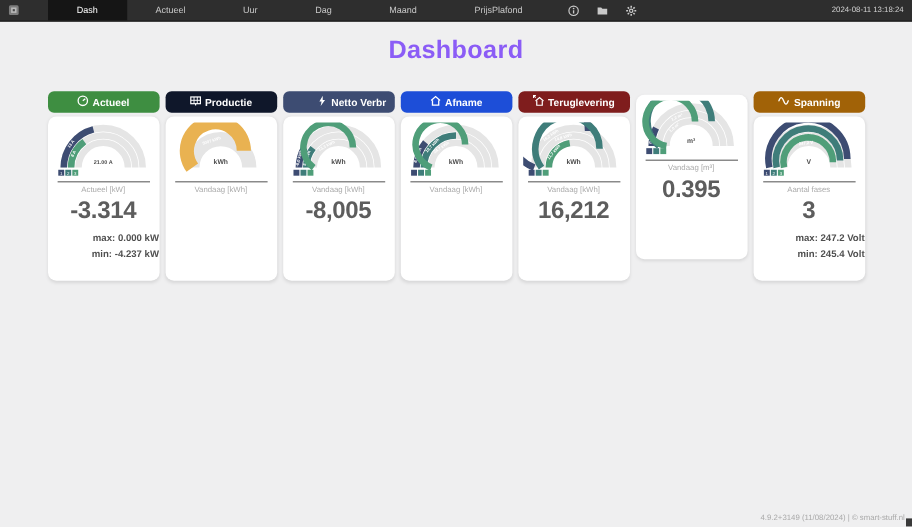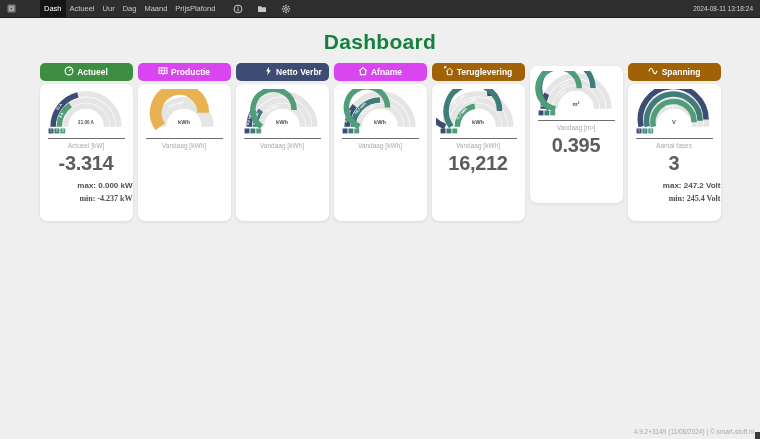--- a/index.html
+++ b/index.html
@@ -2,40 +2,40 @@
 <html><head>
 <meta charset="utf-8">
 <style>
   html,body{margin:0;padding:0;background:#efeff0;font-family:"Liberation Sans",sans-serif;}
   #app{position:relative;width:760px;height:439px;background:#efeff0;overflow:hidden;}
 
   
   .navbar{display:flex;align-items:center;height:17px;background:#2e2e2e;border-bottom:1px solid #1d1d1d;}
   .logo{margin-left:7px;width:9px;height:9px;display:flex;align-items:center;}
   .tabs{display:flex;margin-left:24px;height:17px;}
-  .tab{padding:0 4px;line-height:17px;font-size:7.5px;color:#c9c9c9;cursor:pointer;white-space:nowrap;}
+  .tab{padding:0 24px;line-height:17px;font-size:7.5px;color:#c9c9c9;cursor:pointer;white-space:nowrap;}
   .tab.active{background:#151515;color:#ffffff;}
   .nav-icons{display:flex;align-items:center;margin-left:14px;gap:14px;}
   .nav-icon{width:10px;height:10px;cursor:pointer;display:flex;}
   .timestamp{margin-left:auto;margin-right:7px;font-size:6.5px;color:#d2d2d2;}
 
   
-  .page-title{text-align:center;font-size:21px;font-weight:bold;color:#15803d;margin:12px 0 9px 0;letter-spacing:0.3px;}
+  .page-title{text-align:center;font-size:21px;font-weight:bold;color:#8b5cf6;margin:12px 0 22px 0;letter-spacing:0.3px;}
 
   
   .cards{display:flex;justify-content:center;gap:5px;padding:0 38px;}
   .card{width:93px;}
   .card-header{height:18px;border-radius:5px;display:flex;align-items:center;justify-content:center;gap:3px;color:#fff;font-weight:bold;font-size:8.5px;cursor:pointer;}
   .card-body{background:#fff;border-radius:7px;margin-top:3px;height:137px;box-shadow:0 1px 3px rgba(0,0,0,0.10);padding-top:5px;box-sizing:border-box;}
   .gauge{display:block;margin:0 auto;}
   .gauge-hr{border:none;border-top:1px solid #6e6e6e;width:77px;margin:2px auto 3px auto;}
   .card-label{text-align:center;font-size:6.5px;color:#ababab;margin-top:2px;}
   .card-value{text-align:center;font-size:20px;font-weight:bold;color:#5d5d5d;margin-top:3px;letter-spacing:-0.3px;}
   .card-max,.card-min{text-align:right;font-size:8px;font-weight:bold;color:#4f4f4f;margin-top:6px;min-height:8px;}
-  .card-min{margin-top:4px;font-family:Liberation Serif, serif;}
+  .card-min{margin-top:4px;}
 
   .footer{position:absolute;right:6px;bottom:4px;font-size:6.5px;color:#a9a9a9;}
   .scroll-corner{position:absolute;right:0;bottom:0;width:5px;height:7px;background:#3a3a3a;}
 </style>
 </head>
 <body>
 
 <div id="app">
 
   <div class="navbar">
@@ -117,21 +117,21 @@
           </svg>
         <hr class="gauge-hr">
         <div class="card-label">Actueel [kW]</div>
         <div class="card-value">-3.314</div>
         <div class="card-max">max: 0.000 kW</div>
         <div class="card-min">min: -4.237 kW</div>
       </div>
     </div>
 
     <div class="card">
-      <div class="card-header" style="background: #d946ef;">
+      <div class="card-header" style="background: #0f172a;">
         <span><svg width="10" height="10" viewBox="0 0 10 10">
               <rect x="1" y="1.8" width="8" height="5.6" fill="none" stroke="#fff" stroke-width="1"></rect>
               <line x1="3.7" y1="1.8" x2="3.7" y2="7.4" stroke="#fff" stroke-width="0.8"></line>
               <line x1="6.4" y1="1.8" x2="6.4" y2="7.4" stroke="#fff" stroke-width="0.8"></line>
               <line x1="1" y1="4.6" x2="9" y2="4.6" stroke="#fff" stroke-width="0.8"></line>
               <line x1="5" y1="7.4" x2="5" y2="9" stroke="#fff" stroke-width="1"></line>
             </svg></span>
         <span>Productie</span>
       </div>
       <div class="card-body">
@@ -166,27 +166,28 @@
             <path d="M 23.4 40 A 22.6 22.6 0 1 1 68.59999888473472 39.99290000071968" fill="none" stroke="#e5e5e5" stroke-width="6"></path>
             <path d="M 23.4 40 A 22.6 22.6 0 1 1 59.283946701809896 21.716215927126186" fill="none" stroke="#4f9e79" stroke-width="6"></path>
             <text x="35.739814705886246" y="21.163252553342886" text-anchor="middle" fill="#fff" font-size="3.8" font-weight="bold" transform="rotate(-27 35.739814705886246 21.163252553342886)">13,3 kWh</text>
             <text x="46" y="37" text-anchor="middle" fill="#4d4d4d" font-size="6.2" font-weight="bold">kWh</text>
             <rect x="5" y="42" width="5.4" height="5.4" fill="#3d4c72"></rect>
             <rect x="11.4" y="42" width="5.4" height="5.4" fill="#3f7d7a"></rect>
             <rect x="17.8" y="42" width="5.4" height="5.4" fill="#4f9e79"></rect>
           </svg>
         <hr class="gauge-hr">
         <div class="card-label">Vandaag [kWh]</div>
-        <div class="card-max"></div>
-        <div class="card-min"></div>
-      </div>
-    </div>
-
-    <div class="card">
-      <div class="card-header" style="background: #d946ef; text-align: center;">
+        <div class="card-value">-8,005</div>
+        <div class="card-max"></div>
+        <div class="card-min"></div>
+      </div>
+    </div>
+
+    <div class="card">
+      <div class="card-header" style="background: #1d4ed8; text-align: center;">
         <span><svg width="10" height="10" viewBox="0 0 10 10">
               <path d="M1.3 4.8 L5 1.5 L8.7 4.8" fill="none" stroke="#fff" stroke-width="1.1"></path>
               <path d="M2.4 4.6 V8.6 H7.6 V4.6" fill="none" stroke="#fff" stroke-width="1.1"></path>
             </svg></span>
         <span>Afname</span>
       </div>
       <div class="card-body">
         <svg class="gauge" width="84" height="47" viewBox="0 0 92 49">
             <path d="M 10 40 A 36 36 0 1 1 81.99999822347122 39.988690266633114" fill="none" stroke="#e5e5e5" stroke-width="6"></path>
             <path d="M 10 40 A 36 36 0 0 1 18.26152326007159 17.052736369047164" fill="none" stroke="#3d4c72" stroke-width="6"></path>
@@ -203,21 +204,21 @@
             <rect x="17.8" y="42" width="5.4" height="5.4" fill="#4f9e79"></rect>
           </svg>
         <hr class="gauge-hr">
         <div class="card-label">Vandaag [kWh]</div>
         <div class="card-max"></div>
         <div class="card-min"></div>
       </div>
     </div>
 
     <div class="card">
-      <div class="card-header" style="background: #a16207;">
+      <div class="card-header" style="background: #7f1d1d;">
         <span><svg width="10" height="10" viewBox="0 0 10 10">
               <path d="M2.3 5.2 L5.6 2.3 L8.9 5.2" fill="none" stroke="#fff" stroke-width="1"></path>
               <path d="M3.3 5 V8.7 H7.9 V5" fill="none" stroke="#fff" stroke-width="1"></path>
               <path d="M0.6 2.6 V0.6 H2.6" fill="none" stroke="#fff" stroke-width="0.9"></path>
               <line x1="0.7" y1="0.7" x2="2.4" y2="2.4" stroke="#fff" stroke-width="0.9"></line>
             </svg></span>
         <span>Teruglevering</span>
       </div>
       <div class="card-body">
         <svg class="gauge" width="84" height="47" viewBox="0 0 92 49">

